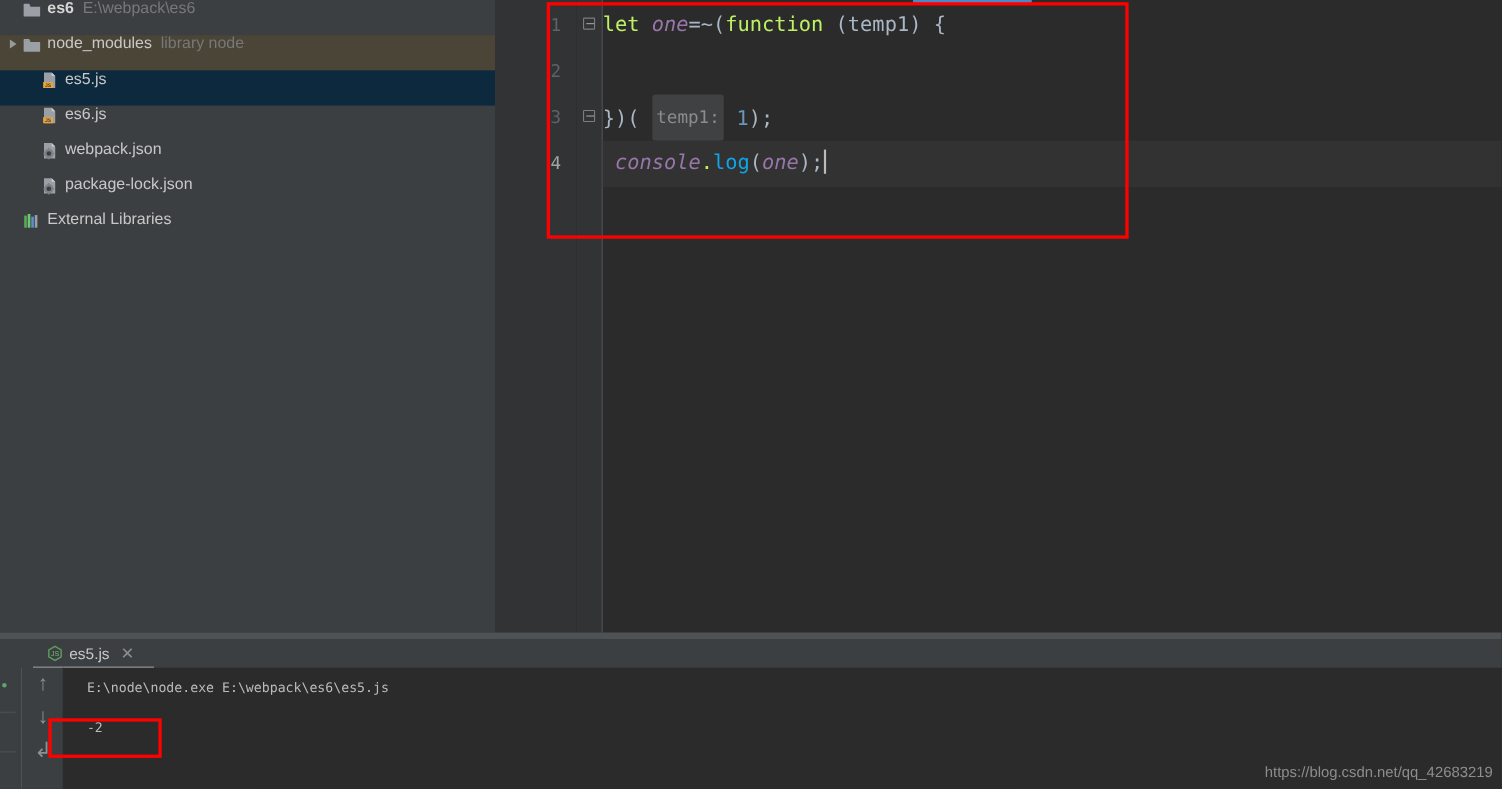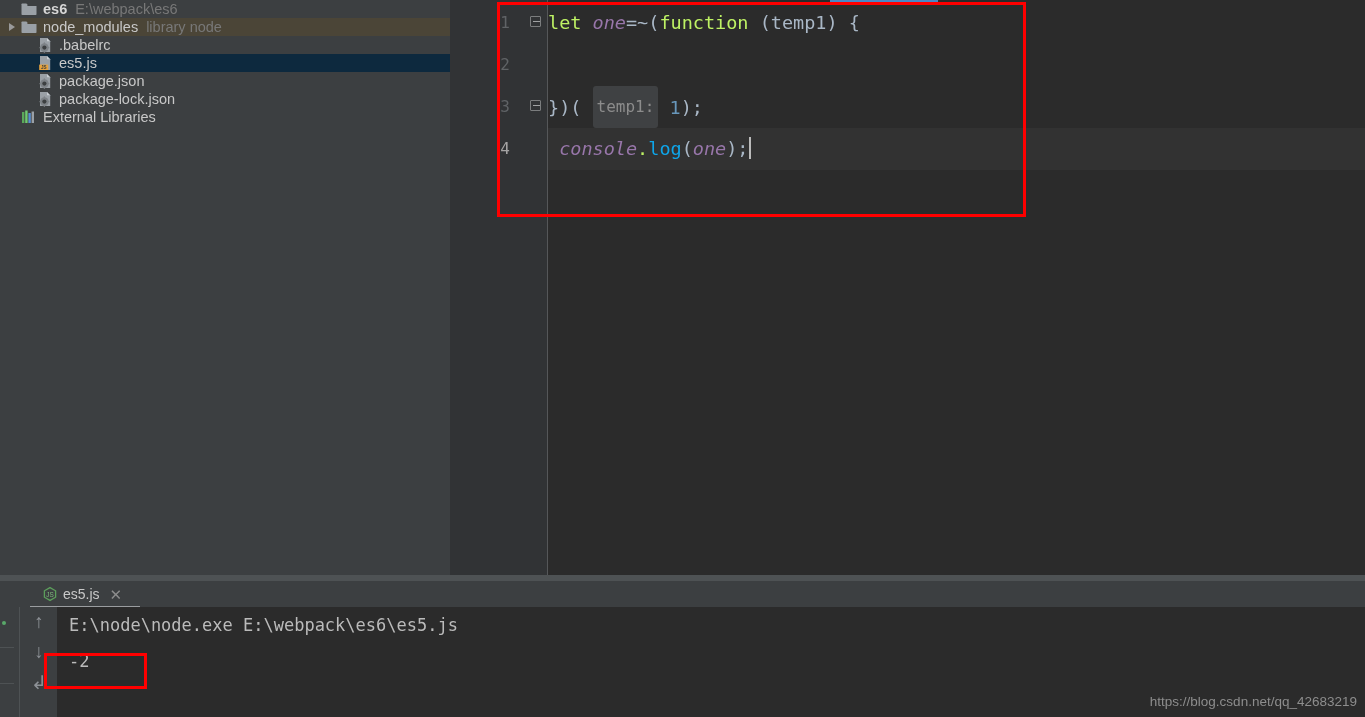--- a/index.html
+++ b/index.html
@@ -10,22 +10,22 @@
     -webkit-font-smoothing:antialiased;
   }
   #app{position:relative;width:1365px;height:717px;}
 
   
   #sidebar{
     position:absolute;left:0;top:0;width:450px;height:575px;
     background:#3c3f41;overflow:hidden;
   }
   .tree-row{
-    position:relative;display:flex;align-items:center;
-    height:18px;padding-left:4px;font-size:14.5px;color:#bbbbbb;
+    position:relative;display:flex;align-items:flex-start;
+    height:32px;padding-left:4px;font-size:14.5px;color:#bbbbbb;
     white-space:nowrap;
   }
   .tree-row.selected{background:#0d293e;}
   .tree-row.hovered{background:#4b4537;}
   .tw{
     width:16px;height:16px;flex:0 0 16px;display:flex;
     align-items:center;justify-content:center;
   }
   .tw .arrow{
     width:0;height:0;border-left:6px solid #9a9a9a;
@@ -124,21 +124,21 @@
     position:absolute;left:19px;top:26px;width:38px;height:110px;background:#3c3f41;
     border-left:1px solid #4e5254;
   }
   .tb-btn{width:38px;height:30px;display:flex;align-items:center;justify-content:center;}
   #console{
     position:absolute;left:57px;top:26px;right:0;height:110px;background:#2b2b2b;
     overflow:hidden;
   }
   .console-line{
     font-family:"DejaVu Sans Mono","Liberation Mono",monospace;
-    font-size:17px;color:#bbbbbb;line-height:36px;padding-left:12px;white-space:pre;
+    font-size:12px;color:#bbbbbb;line-height:36px;padding-left:22px;white-space:pre;
   }
   #watermark{
     position:absolute;right:8px;bottom:8px;font-size:13.5px;color:#8d8d8d;
     font-family:"Liberation Sans", sans-serif;
   }
   #tab-indicator{
     position:absolute;left:830px;top:0;width:108px;height:3px;background:#4a88c7;
   }
 </style>
 </head>
@@ -163,89 +163,83 @@
           <div class="arrow"></div>
         </div>
         <span class="ico">
           <svg width="18" height="18" viewBox="0 0 18 18">
             <path d="M1.5 4.5h5l1.4 1.6h8.6v8.2a.8.8 0 0 1-.8.8H2.3a.8.8 0 0 1-.8-.8z" fill="#9aa0a6"></path>
             <path d="M1.5 4.2a.7.7 0 0 1 .7-.7h4.2l1.4 1.6H1.5z" fill="#9aa0a6"></path>
           </svg>
         </span>
         <span class="lbl">node_modules</span>
         <span class="sub">library node</span>
+      </div>
+      <div class="tree-row selected">
+        <div class="tw"></div>
+        <div class="indent"></div>
+        <span class="ico">
+          <svg width="18" height="18" viewBox="0 0 18 18">
+            <path d="M4 2h7l3.2 3.2V16H4z" fill="#9aa0a6"></path>
+            <path d="M11 2l3.2 3.2H11z" fill="#c9ced3"></path>
+            <rect x="3.2" y="10.6" width="9" height="5.4" fill="#e8a33d"></rect>
+            <text x="7.7" y="15.1" font-size="4.6" fill="#3c3f41" text-anchor="middle" font-family="Liberation Sans, sans-serif" font-weight="bold">JS</text>
+          </svg>
+        </span>
+        <span class="lbl">es5.js</span>
+      </div>
+      <div class="tree-row">
+        <div class="tw"></div>
+        <div class="indent"></div>
+        <span class="ico">
+          <svg width="18" height="18" viewBox="0 0 18 18">
+            <path d="M4 2h7l3.2 3.2V16H4z" fill="#9aa0a6"></path>
+            <path d="M11 2l3.2 3.2H11z" fill="#c9ced3"></path>
+            <rect x="3.2" y="10.6" width="9" height="5.4" fill="#e8a33d"></rect>
+            <text x="7.7" y="15.1" font-size="4.6" fill="#3c3f41" text-anchor="middle" font-family="Liberation Sans, sans-serif" font-weight="bold">JS</text>
+          </svg>
+        </span>
+        <span class="lbl">es6.js</span>
       </div>
       <div class="tree-row">
         <div class="tw"></div>
         <div class="indent"></div>
         <span class="ico">
           <svg width="18" height="18" viewBox="0 0 18 18">
             <path d="M4 2h7l3.2 3.2V16H4z" fill="#9aa0a6"></path>
             <path d="M11 2l3.2 3.2H11z" fill="#c9ced3"></path>
             <circle cx="8.4" cy="11.6" r="4.3" fill="#7d8287"></circle>
             <circle cx="8.4" cy="11.6" r="2.1" fill="#3c3f41"></circle>
             <g stroke="#7d8287" stroke-width="1.3">
               <line x1="8.4" y1="6.4" x2="8.4" y2="8.2"></line>
               <line x1="8.4" y1="15" x2="8.4" y2="16.8"></line>
               <line x1="3.5" y1="11.6" x2="5.3" y2="11.6"></line>
               <line x1="11.5" y1="11.6" x2="13.3" y2="11.6"></line>
             </g>
           </svg>
         </span>
-        <span class="lbl">.babelrc</span>
-      </div>
-      <div class="tree-row selected">
-        <div class="tw"></div>
-        <div class="indent"></div>
-        <span class="ico">
-          <svg width="18" height="18" viewBox="0 0 18 18">
-            <path d="M4 2h7l3.2 3.2V16H4z" fill="#9aa0a6"></path>
-            <path d="M11 2l3.2 3.2H11z" fill="#c9ced3"></path>
-            <rect x="3.2" y="10.6" width="9" height="5.4" fill="#e8a33d"></rect>
-            <text x="7.7" y="15.1" font-size="4.6" fill="#3c3f41" text-anchor="middle" font-family="Liberation Sans, sans-serif" font-weight="bold">JS</text>
-          </svg>
-        </span>
-        <span class="lbl">es5.js</span>
+        <span class="lbl">webpack.json</span>
       </div>
       <div class="tree-row">
         <div class="tw"></div>
         <div class="indent"></div>
         <span class="ico">
           <svg width="18" height="18" viewBox="0 0 18 18">
             <path d="M4 2h7l3.2 3.2V16H4z" fill="#9aa0a6"></path>
             <path d="M11 2l3.2 3.2H11z" fill="#c9ced3"></path>
             <circle cx="8.4" cy="11.6" r="4.3" fill="#7d8287"></circle>
             <circle cx="8.4" cy="11.6" r="2.1" fill="#3c3f41"></circle>
             <g stroke="#7d8287" stroke-width="1.3">
               <line x1="8.4" y1="6.4" x2="8.4" y2="8.2"></line>
               <line x1="8.4" y1="15" x2="8.4" y2="16.8"></line>
               <line x1="3.5" y1="11.6" x2="5.3" y2="11.6"></line>
               <line x1="11.5" y1="11.6" x2="13.3" y2="11.6"></line>
             </g>
           </svg>
         </span>
-        <span class="lbl">package.json</span>
-      </div>
-      <div class="tree-row">
-        <div class="tw"></div>
-        <div class="indent"></div>
-        <span class="ico">
-          <svg width="18" height="18" viewBox="0 0 18 18">
-            <path d="M4 2h7l3.2 3.2V16H4z" fill="#9aa0a6"></path>
-            <path d="M11 2l3.2 3.2H11z" fill="#c9ced3"></path>
-            <circle cx="8.4" cy="11.6" r="4.3" fill="#7d8287"></circle>
-            <circle cx="8.4" cy="11.6" r="2.1" fill="#3c3f41"></circle>
-            <g stroke="#7d8287" stroke-width="1.3">
-              <line x1="8.4" y1="6.4" x2="8.4" y2="8.2"></line>
-              <line x1="8.4" y1="15" x2="8.4" y2="16.8"></line>
-              <line x1="3.5" y1="11.6" x2="5.3" y2="11.6"></line>
-              <line x1="11.5" y1="11.6" x2="13.3" y2="11.6"></line>
-            </g>
-          </svg>
-        </span>
         <span class="lbl">package-lock.json</span>
       </div>
       <div class="tree-row">
         <div class="tw"></div>
         <span class="ico">
           <svg width="18" height="18" viewBox="0 0 18 18">
             <rect x="2" y="4" width="2.4" height="11" fill="#5aa95a"></rect>
             <rect x="5.2" y="2.5" width="2.4" height="12.5" fill="#6fc96f"></rect>
             <rect x="8.4" y="5" width="2.4" height="10" fill="#5a8fd0"></rect>
             <rect x="11.6" y="3.5" width="2.4" height="11.5" fill="#9aa0a6"></rect>

